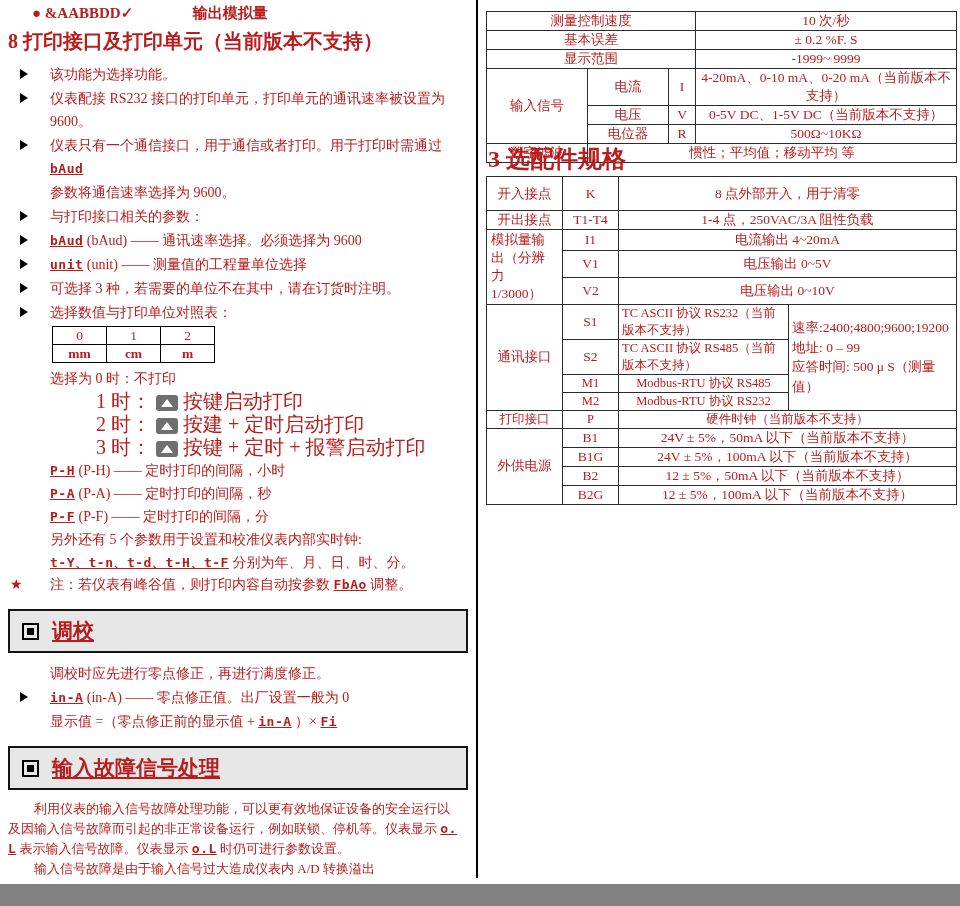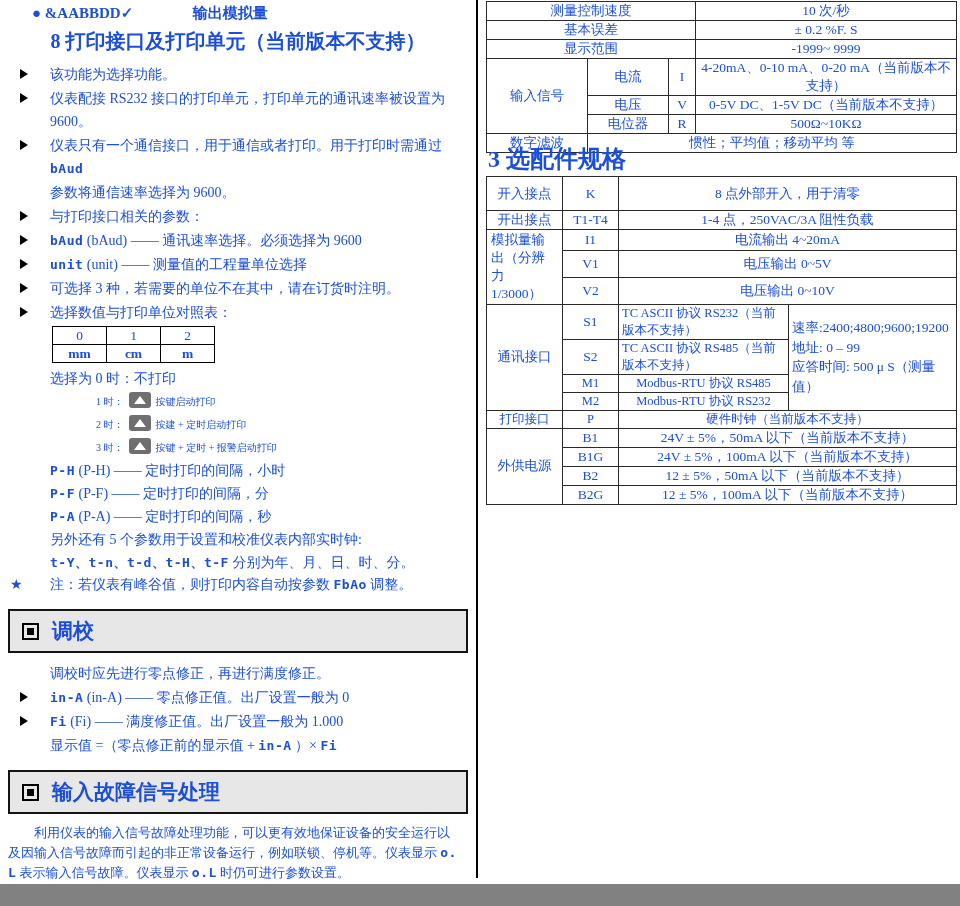--- a/index.html
+++ b/index.html
@@ -1,53 +1,53 @@
 <!DOCTYPE html>
 <html><head>
 <meta charset="utf-8">
 <style>
   html,body{margin:0;padding:0;background:#fff;}
   .page{position:relative;width:960px;height:906px;background:#ffffff;overflow:hidden;
-        font-family:"Liberation Serif","DejaVu Serif",serif;color:#1d4ed8;}
+        font-family:"Liberation Serif","DejaVu Serif",serif;color:#b91c1c;}
   
   .col-divider{position:absolute;left:476px;top:0;width:2px;height:878px;background:#000;}
   .footer-bar{position:absolute;left:0;top:884px;width:960px;height:22px;background:#818181;}
   
   .left-col{position:absolute;left:8px;top:2px;width:460px;}
   .proto-line{padding-left:24px;font-size:15px;font-weight:bold;line-height:22px;}
   .proto-line .gap{display:inline-block;width:52px;}
-  h1.heading{font-size:20px;font-weight:bold;margin:3px 0 8px 0;line-height:28px;text-align:center;}
+  h1.heading{font-size:20px;font-weight:bold;margin:3px 0 8px 0;line-height:28px;}
   .bullet{position:relative;padding-left:42px;line-height:23px;margin:1px 0;font-size:14px;}
   .tri-marker{position:absolute;left:12px;top:6px;width:0;height:0;
               border-left:8px solid #000;border-top:5px solid transparent;border-bottom:5px solid transparent;}
   .indent{padding-left:42px;line-height:23px;font-size:14px;}
-  .seg{font-family:"DejaVu Sans Mono",monospace;font-weight:bold;font-size:13px;letter-spacing:0.5px;}
+  .seg{font-family:"DejaVu Sans Mono",monospace;font-weight:bold;font-size:13px;letter-spacing:0.5px;text-decoration:underline;}
   .unit-table{border-collapse:collapse;margin:2px 0 4px 44px;}
   .unit-table td{border:1.5px solid #000;width:53px;height:17px;text-align:center;font-size:13.5px;padding:0;}
   .unit-table tr.bold-row td{font-weight:bold;}
-  .sel-line{padding-left:88px;line-height:23px;font-size:10px;}
+  .sel-line{padding-left:88px;line-height:23px;font-size:20px;}
   .keybtn{display:inline-block;width:22px;height:16px;background:#6f6f6f;border-radius:3px;
           margin:0 5px;vertical-align:-3px;position:relative;}
   .keybtn::after{content:"";position:absolute;left:5px;top:4px;width:0;height:0;
           border-bottom:8px solid #fff;border-left:6px solid transparent;border-right:6px solid transparent;}
   .star-note{position:relative;padding-left:42px;line-height:22px;font-size:14px;}
   .star-marker{position:absolute;left:2px;top:0;font-size:14px;}
   .section-box{display:flex;align-items:center;gap:13px;border:2.5px solid #141414;background:#e7e7e7;
-          margin:13px 0 9px 0;padding:20px 12px;height:31px;box-sizing:border-box;}
+          margin:13px 0 9px 0;padding:20px 12px;height:31px;box-sizing:border-box;text-decoration:underline;}
   .section-box .title{font-size:21px;font-weight:bold;font-family:"Liberation Sans","DejaVu Sans",sans-serif;}
   .sq-icon{width:13px;height:13px;border:2px solid #000;display:inline-flex;align-items:center;justify-content:center;flex:0 0 auto;}
   .sq-icon::before{content:"";width:7px;height:7px;background:#000;}
   .fault-p{font-size:13px;line-height:20px;white-space:nowrap;}
   .indent2em{text-indent:26px;}
   
   .right-col{position:absolute;left:486px;top:0;width:470px;}
   table.spec,table.opt{border-collapse:collapse;width:470px;table-layout:fixed;}
   table.spec td,table.opt td{border:1.5px solid #2b2b2b;text-align:center;font-size:13.5px;
           padding:0 3px;overflow:hidden;}
-  table.spec{position:absolute;left:0;top:1px;border-radius:18px;}
+  table.spec{position:absolute;left:0;top:11px;border-radius:18px;}
   h2.heading3{position:absolute;left:2px;top:143px;margin:0;font-size:24px;font-weight:bold;}
   table.opt{position:absolute;left:0;top:176px;}
   .note-cell{font-size:12px;text-align:left !important;line-height:1.45;padding:2px 1px 2px 3px !important;}
   .small-cell{font-size:12.5px !important;}
   .wrap-label{line-height:1.35;}
 </style>
 </head>
 <body>
 
 <div class="page">
@@ -123,26 +123,26 @@
       <span>2 时：</span><span class="keybtn"></span><span>按建 + 定时启动打印</span>
     </div>
     <div class="sel-line">
       <span>3 时：</span><span class="keybtn"></span><span>按键 + 定时 + 报警启动打印</span>
     </div>
     <div class="indent">
       <span class="seg">P-H</span>
       <span>(P-H) —— 定时打印的间隔，小时</span>
     </div>
     <div class="indent">
+      <span class="seg">P-A</span>
+      <span>(P-A) —— 定时打印的间隔，秒</span>
+    </div>
+    <div class="indent">
       <span class="seg">P-F</span>
       <span>(P-F) —— 定时打印的间隔，分</span>
-    </div>
-    <div class="indent">
-      <span class="seg">P-A</span>
-      <span>(P-A) —— 定时打印的间隔，秒</span>
     </div>
     <div class="indent">另外还有 5 个参数用于设置和校准仪表内部实时钟:</div>
     <div class="indent">
       <span class="seg">t-Y、t-n、t-d、t-H、t-F</span>
       <span>分别为年、月、日、时、分。</span>
     </div>
     <div class="star-note">
       <span class="star-marker">★</span>
       <span>注：若仪表有峰谷值，则打印内容自动按参数</span>
       <span class="seg">FbAo</span>
@@ -151,25 +151,20 @@
 
     <div class="section-box">
       <span class="sq-icon"></span>
       <span class="title">调校</span>
     </div>
     <div class="indent">调校时应先进行零点修正，再进行满度修正。</div>
     <div class="bullet">
       <span class="tri-marker"></span>
       <span class="seg">in-A</span>
       <span>(in-A) —— 零点修正值。出厂设置一般为 0</span>
-    </div>
-    <div class="bullet">
-      <span class="tri-marker"></span>
-      <span class="seg">Fi</span>
-      <span>(Fi) —— 满度修正值。出厂设置一般为 1.000</span>
     </div>
     <div class="indent">
       <span>显示值 =（零点修正前的显示值 +</span>
       <span class="seg">in-A</span>
       <span>）×</span>
       <span class="seg">Fi</span>
     </div>
 
     <div class="section-box">
       <span class="sq-icon"></span>

